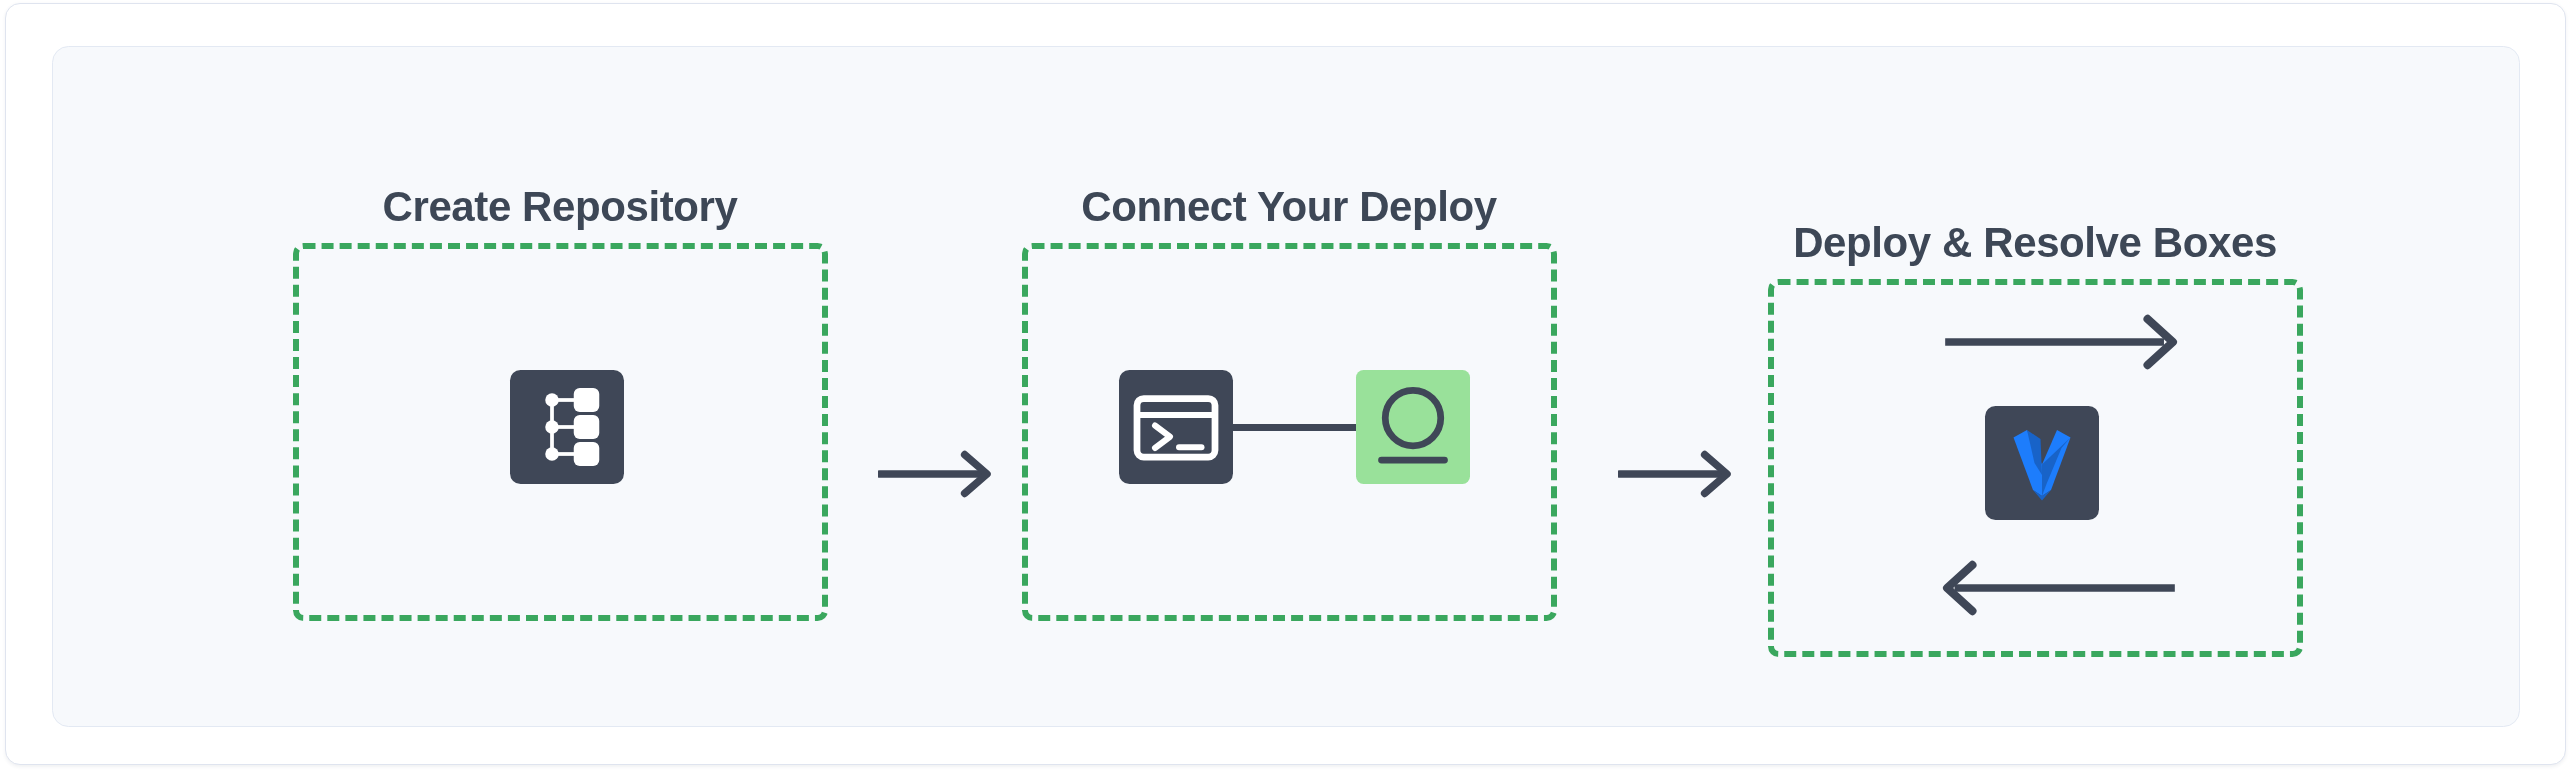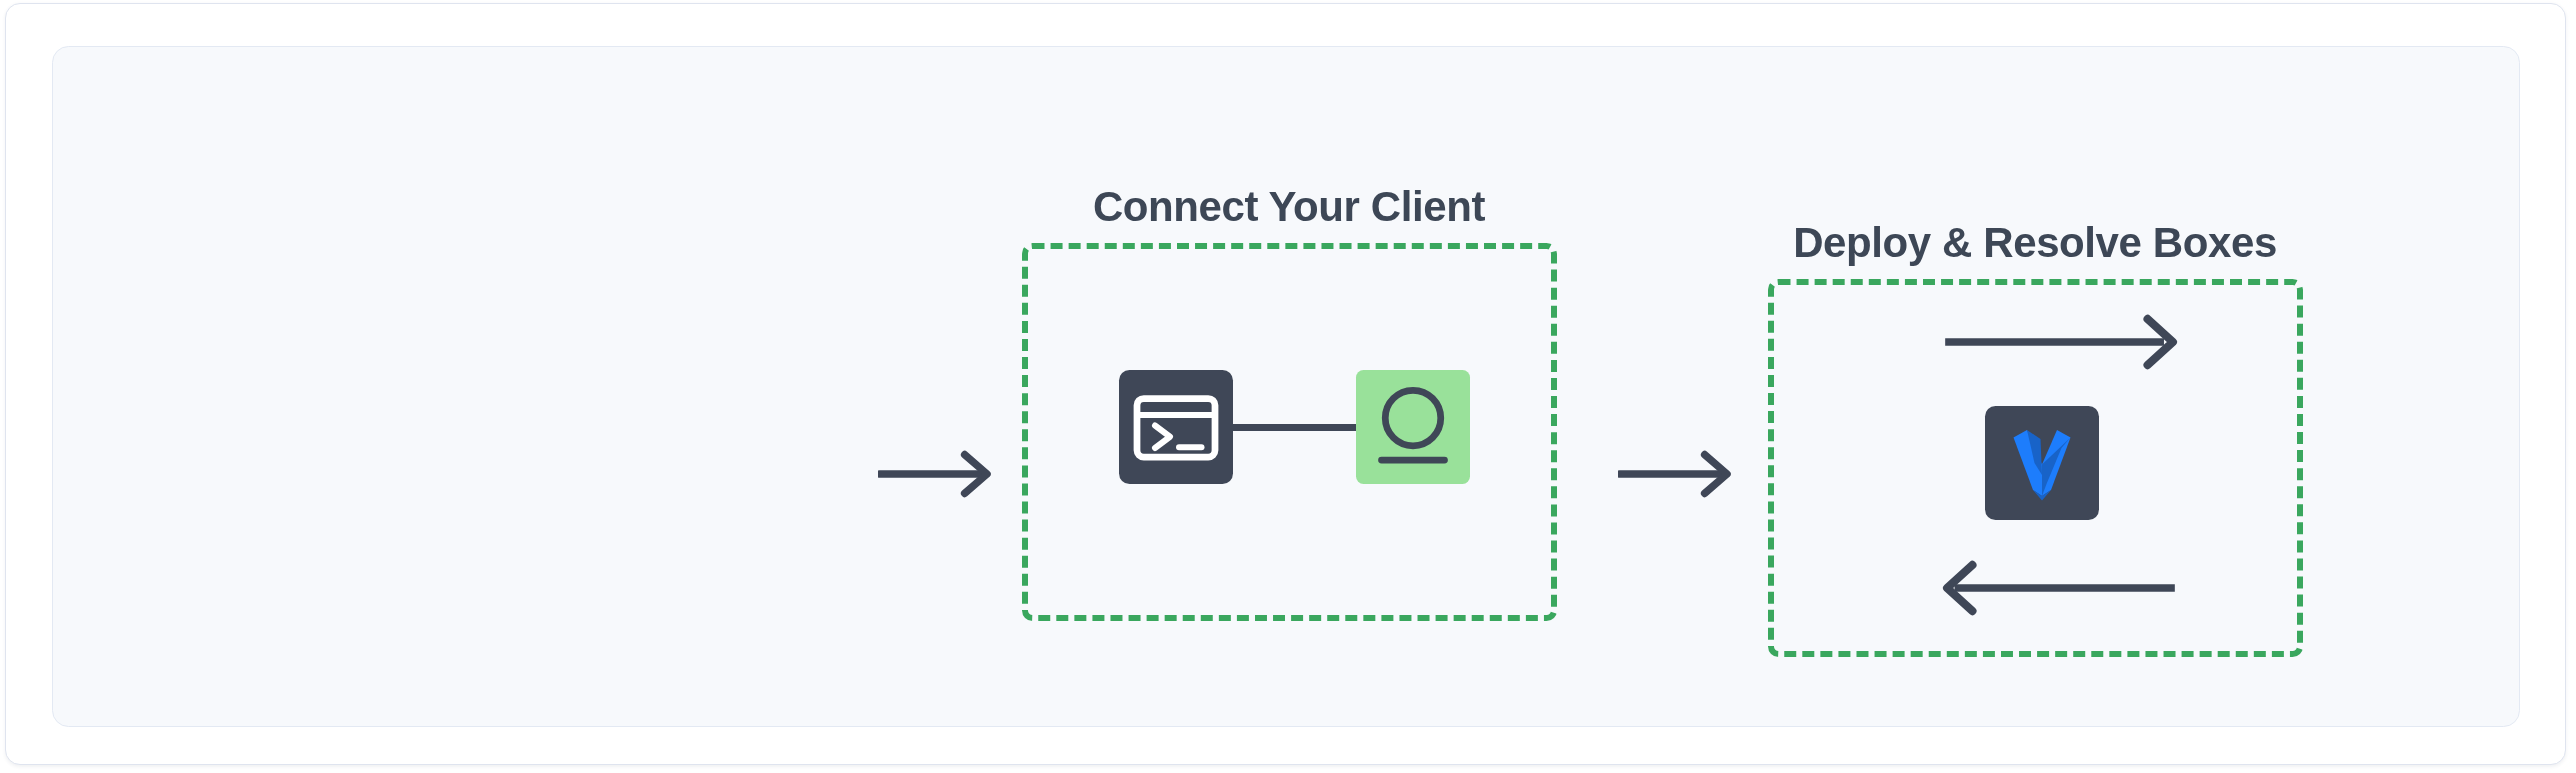--- a/index.html
+++ b/index.html
@@ -158,30 +158,55 @@
 
   svg { display: block; }
 </style>
 </head>
 <body>
 
 <div id="outer-card">
   <div id="inner-panel">
     <div id="flow-row">
 
+      <div class="step step-1">
+        <div class="step-title">Create Repository</div>
+        <div class="dashed-box">
+          <div class="box-inner">
+            <div class="icon-sq repo-icon">
+              <svg width="114" height="114" viewBox="0 0 152 152" aria-hidden="true">
+
+                <rect x="53.5" y="38" width="5" height="76" fill="#ffffff"></rect>
+
+                <circle cx="56" cy="40" r="9" fill="#ffffff"></circle>
+                <circle cx="56" cy="76" r="9" fill="#ffffff"></circle>
+                <circle cx="56" cy="112" r="9" fill="#ffffff"></circle>
+
+                <rect x="56" y="37.5" width="32" height="5" fill="#ffffff"></rect>
+                <rect x="56" y="73.5" width="32" height="5" fill="#ffffff"></rect>
+                <rect x="56" y="109.5" width="32" height="5" fill="#ffffff"></rect>
+
+                <rect x="85" y="24" width="34" height="32" rx="8" fill="#ffffff"></rect>
+                <rect x="85" y="60" width="34" height="32" rx="8" fill="#ffffff"></rect>
+                <rect x="85" y="96" width="34" height="32" rx="8" fill="#ffffff"></rect>
+              </svg>
+            </div>
+          </div>
+        </div>
+      </div>
 
       <div class="step-arrow arrow-1">
         <svg width="118" height="54" viewBox="0 0 158 72" aria-hidden="true">
           <line x1="2" y1="36" x2="136" y2="36" stroke="#3f4757" stroke-width="10" stroke-linecap="round"></line>
           <polyline points="116,10 146,36 116,62" fill="none" stroke="#3f4757" stroke-width="10" stroke-linecap="round" stroke-linejoin="round"></polyline>
         </svg>
       </div>
 
       <div class="step step-2">
-        <div class="step-title">Connect Your Client</div>
+        <div class="step-title">Connect Your Deploy</div>
         <div class="dashed-box">
           <div class="box-inner">
             <div class="link-line"></div>
 
             <div class="icon-sq term-icon">
               <svg width="114" height="114" viewBox="0 0 152 152" aria-hidden="true">
                 <rect x="24" y="38" width="104" height="78" rx="9" fill="none" stroke="#ffffff" stroke-width="9"></rect>
                 <line x1="26" y1="60" x2="126" y2="60" stroke="#ffffff" stroke-width="8"></line>
                 <polyline points="48,74 68,89 48,104" fill="none" stroke="#ffffff" stroke-width="8" stroke-linecap="round" stroke-linejoin="round"></polyline>
                 <line x1="80" y1="103" x2="110" y2="103" stroke="#ffffff" stroke-width="8" stroke-linecap="round"></line>

